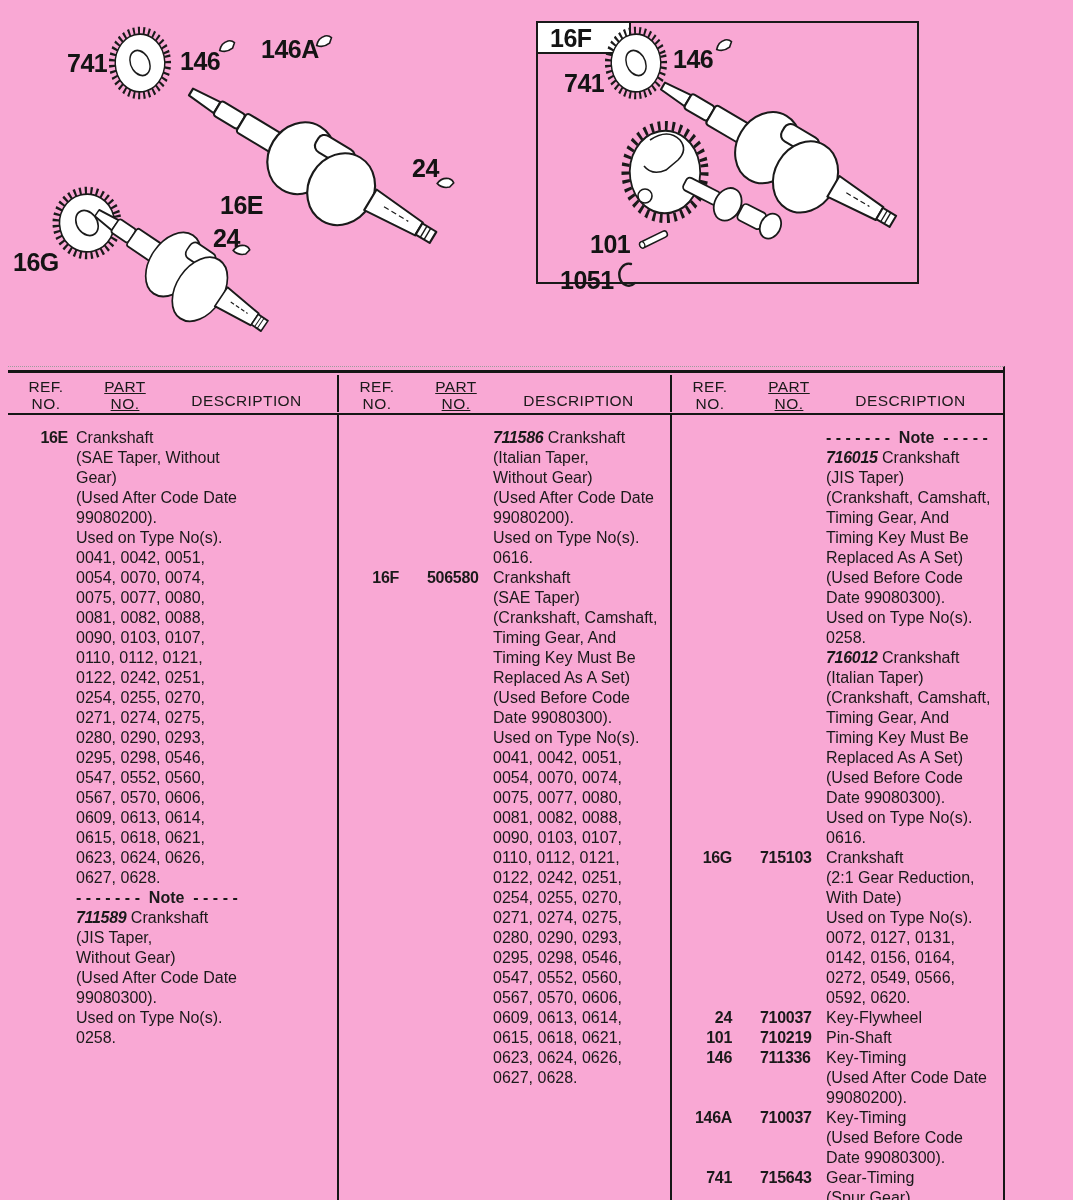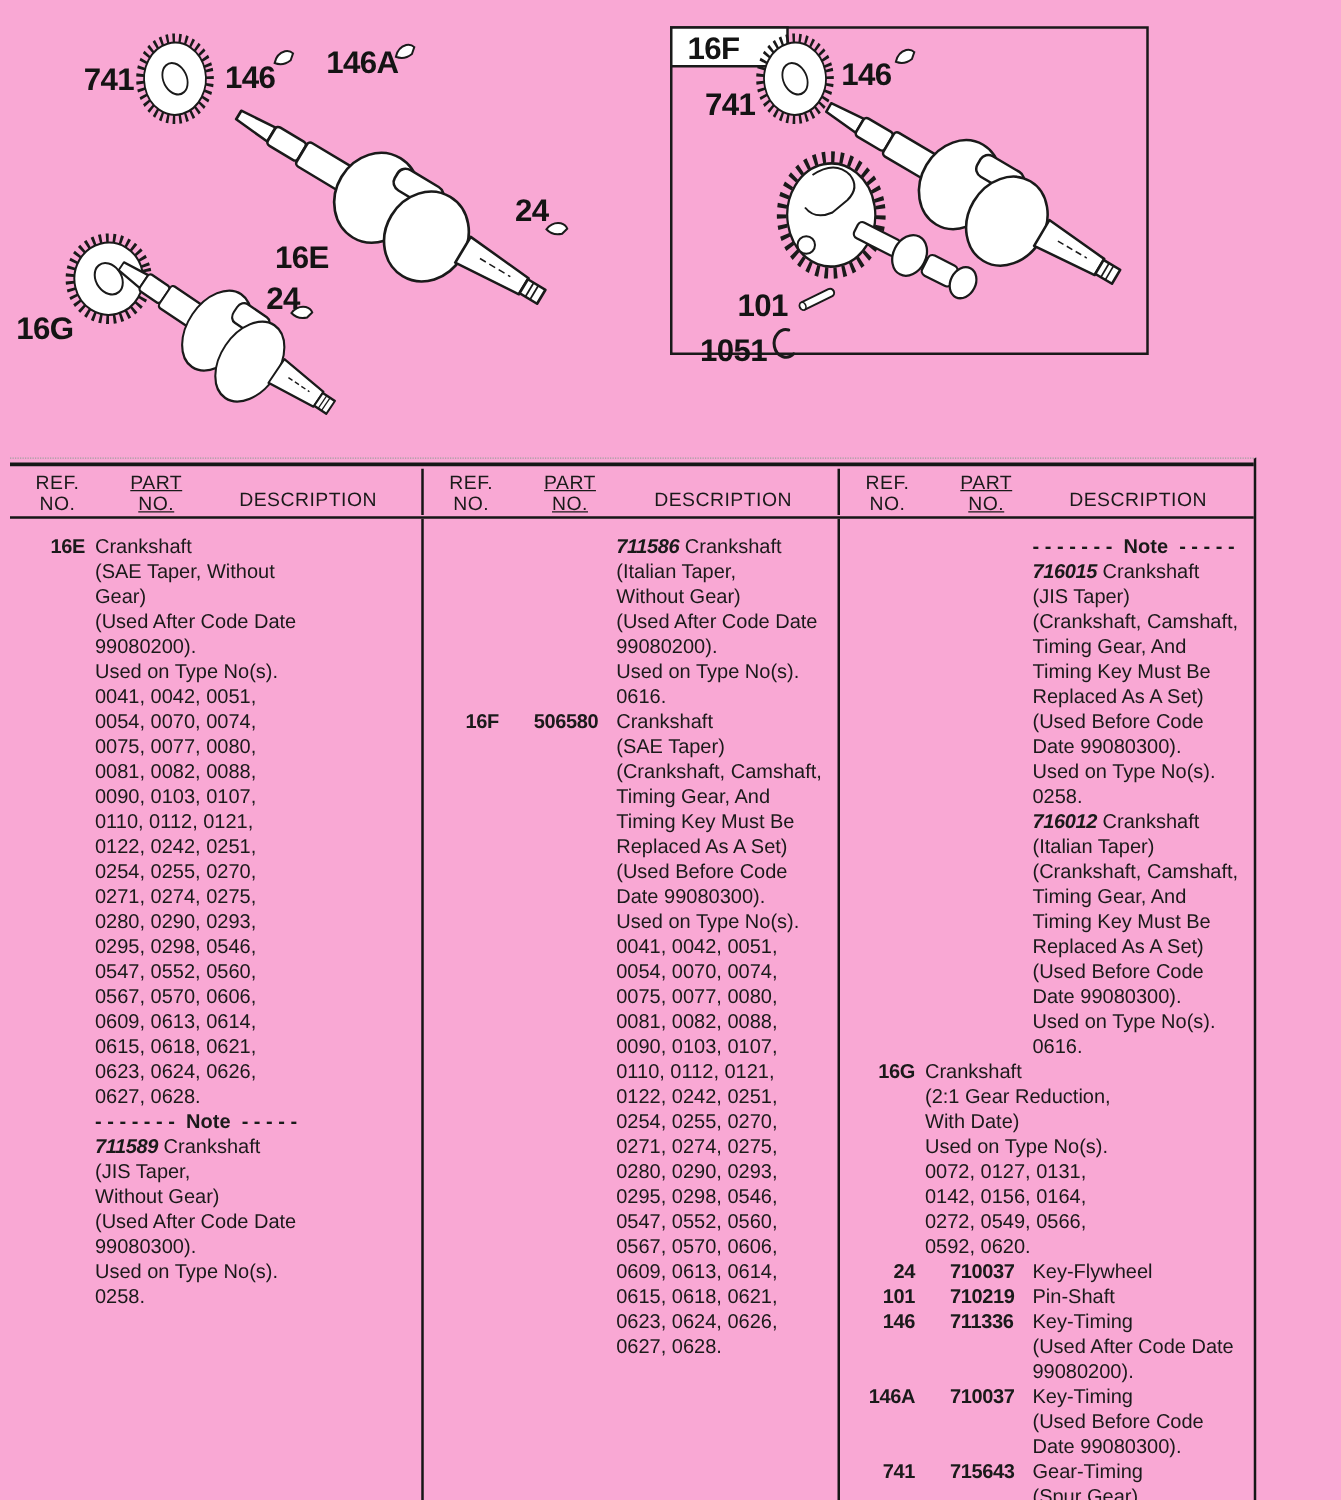--- a/index.html
+++ b/index.html
@@ -293,20 +293,21 @@
               <div class="dline">Timing Key Must Be</div>
               <div class="dline">Replaced As A Set)</div>
               <div class="dline">(Used Before Code</div>
               <div class="dline">Date 99080300).</div>
               <div class="dline">Used on Type No(s).</div>
               <div class="dline">0616.</div>
             </div>
           </div>
           <div class="entry">
             <div class="e-ref">16G</div>
+            <div class="e-part">715103</div>
             <div class="e-desc">
               <div class="dline">Crankshaft</div>
               <div class="dline">(2:1 Gear Reduction,</div>
               <div class="dline">With Date)</div>
               <div class="dline">Used on Type No(s).</div>
               <div class="dline">0072, 0127, 0131,</div>
               <div class="dline">0142, 0156, 0164,</div>
               <div class="dline">0272, 0549, 0566,</div>
               <div class="dline">0592, 0620.</div>
             </div>

